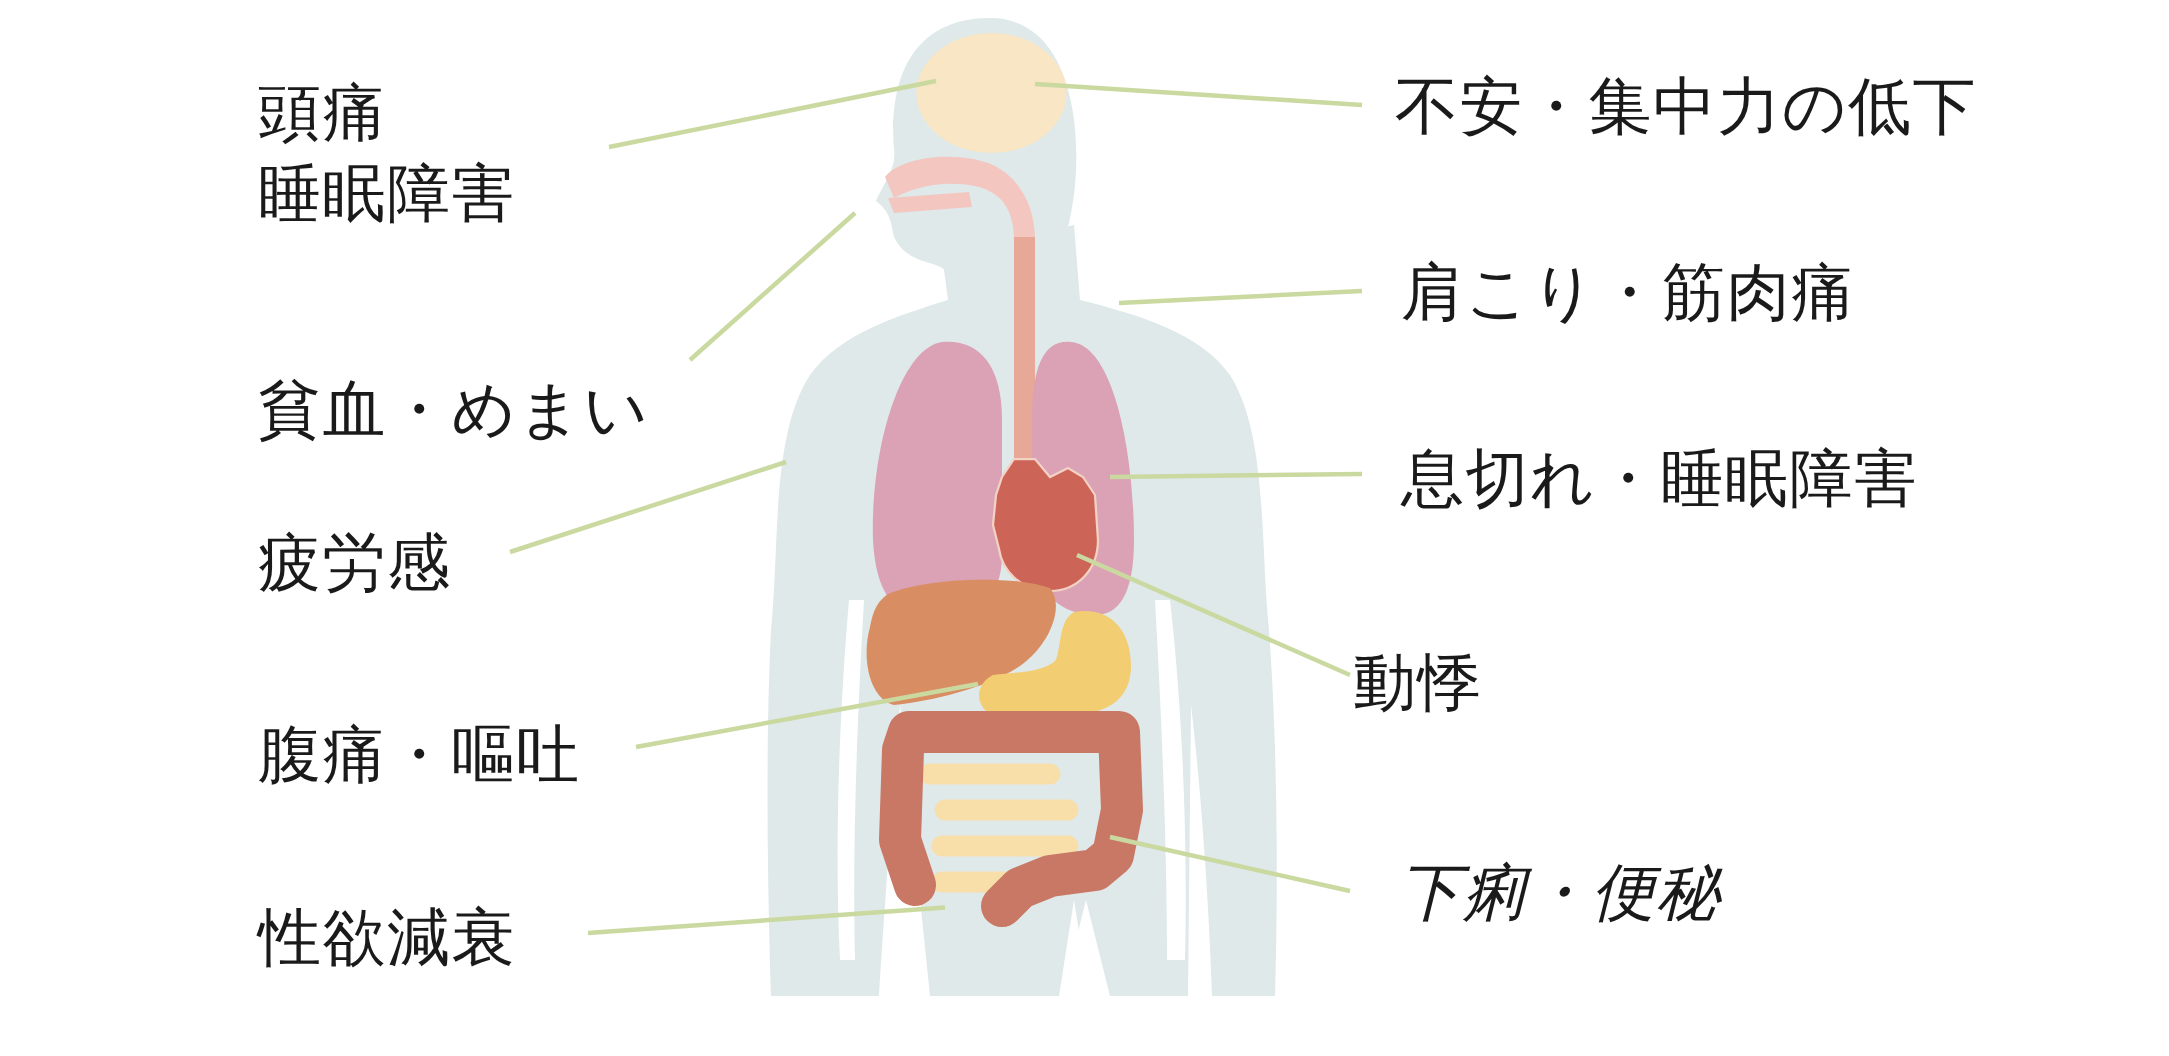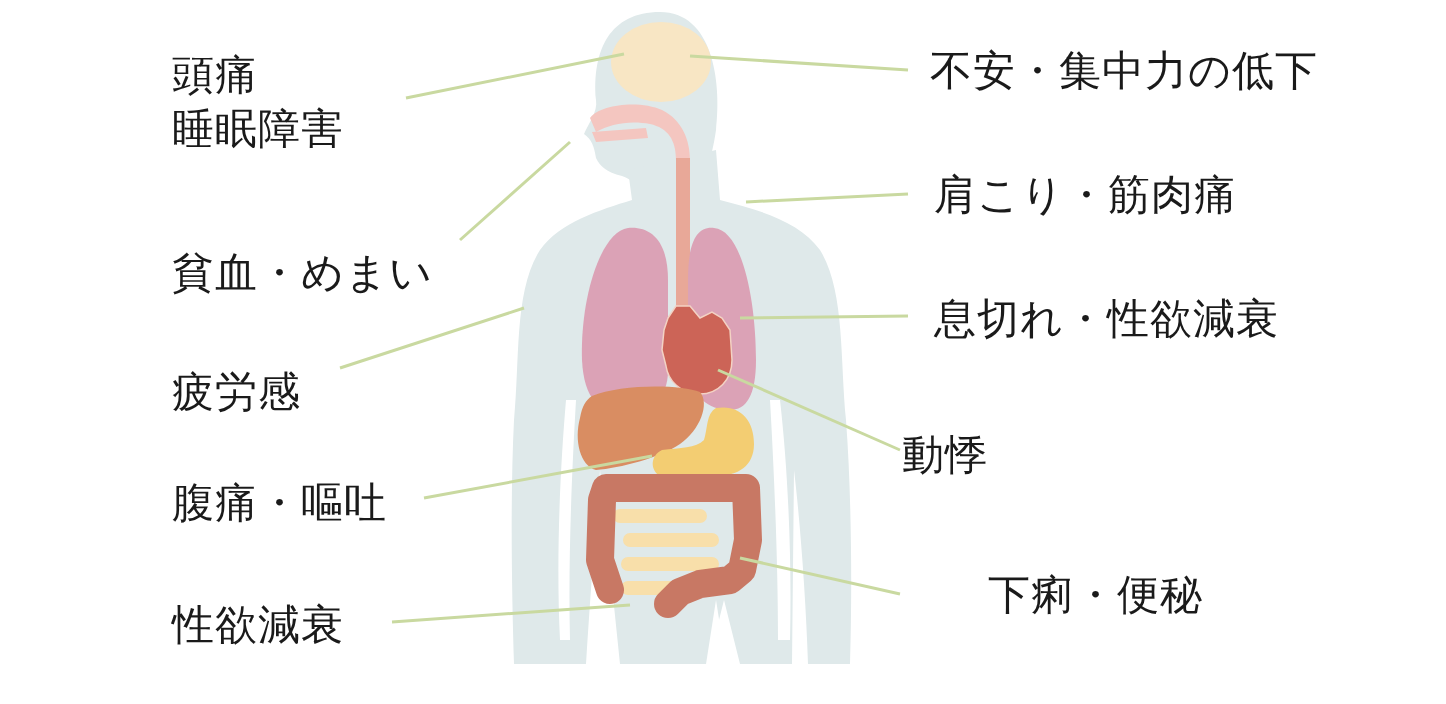--- a/index.html
+++ b/index.html
@@ -68,38 +68,38 @@
     </g>
   </svg>
 
   <div class="label" style="left:172px; top:48px;">
     <span>頭痛</span>
     <span>睡眠障害</span>
   </div>
   <div class="label" style="left:172px; top:226px;margin-top:20px;">
     <span>貧血・めまい</span>
   </div>
-  <div class="label" style="left:172px; top:348px;margin-top:17px;">
+  <div class="label" style="left:172px; top:348px;">
     <span>疲労感</span>
   </div>
   <div class="label" style="left:172px; top:476px;">
     <span>腹痛・嘔吐</span>
   </div>
   <div class="label" style="left:172px; top:598px;">
     <span>性欲減衰</span>
   </div>
 
   <div class="label" style="left:934px; top:168px;">
     <span>肩こり・筋肉痛</span>
   </div>
   <div class="label" style="left:930px; top:44px;">
     <span>不安・集中力の低下</span>
   </div>
   <div class="label" style="left:934px; top:292px;">
-    <span>息切れ・性欲減衰</span>
+    <span>息切れ・睡眠障害</span>
   </div>
   <div class="label" style="left:902px; top:428px;">
     <span>動悸</span>
   </div>
-  <div class="label" style="left:988px; top:568px;">
+  <div class="label" style="left:932px; top:568px;font-style:italic;">
     <span>下痢・便秘</span>
   </div>
 </div>
 
 </body></html>

